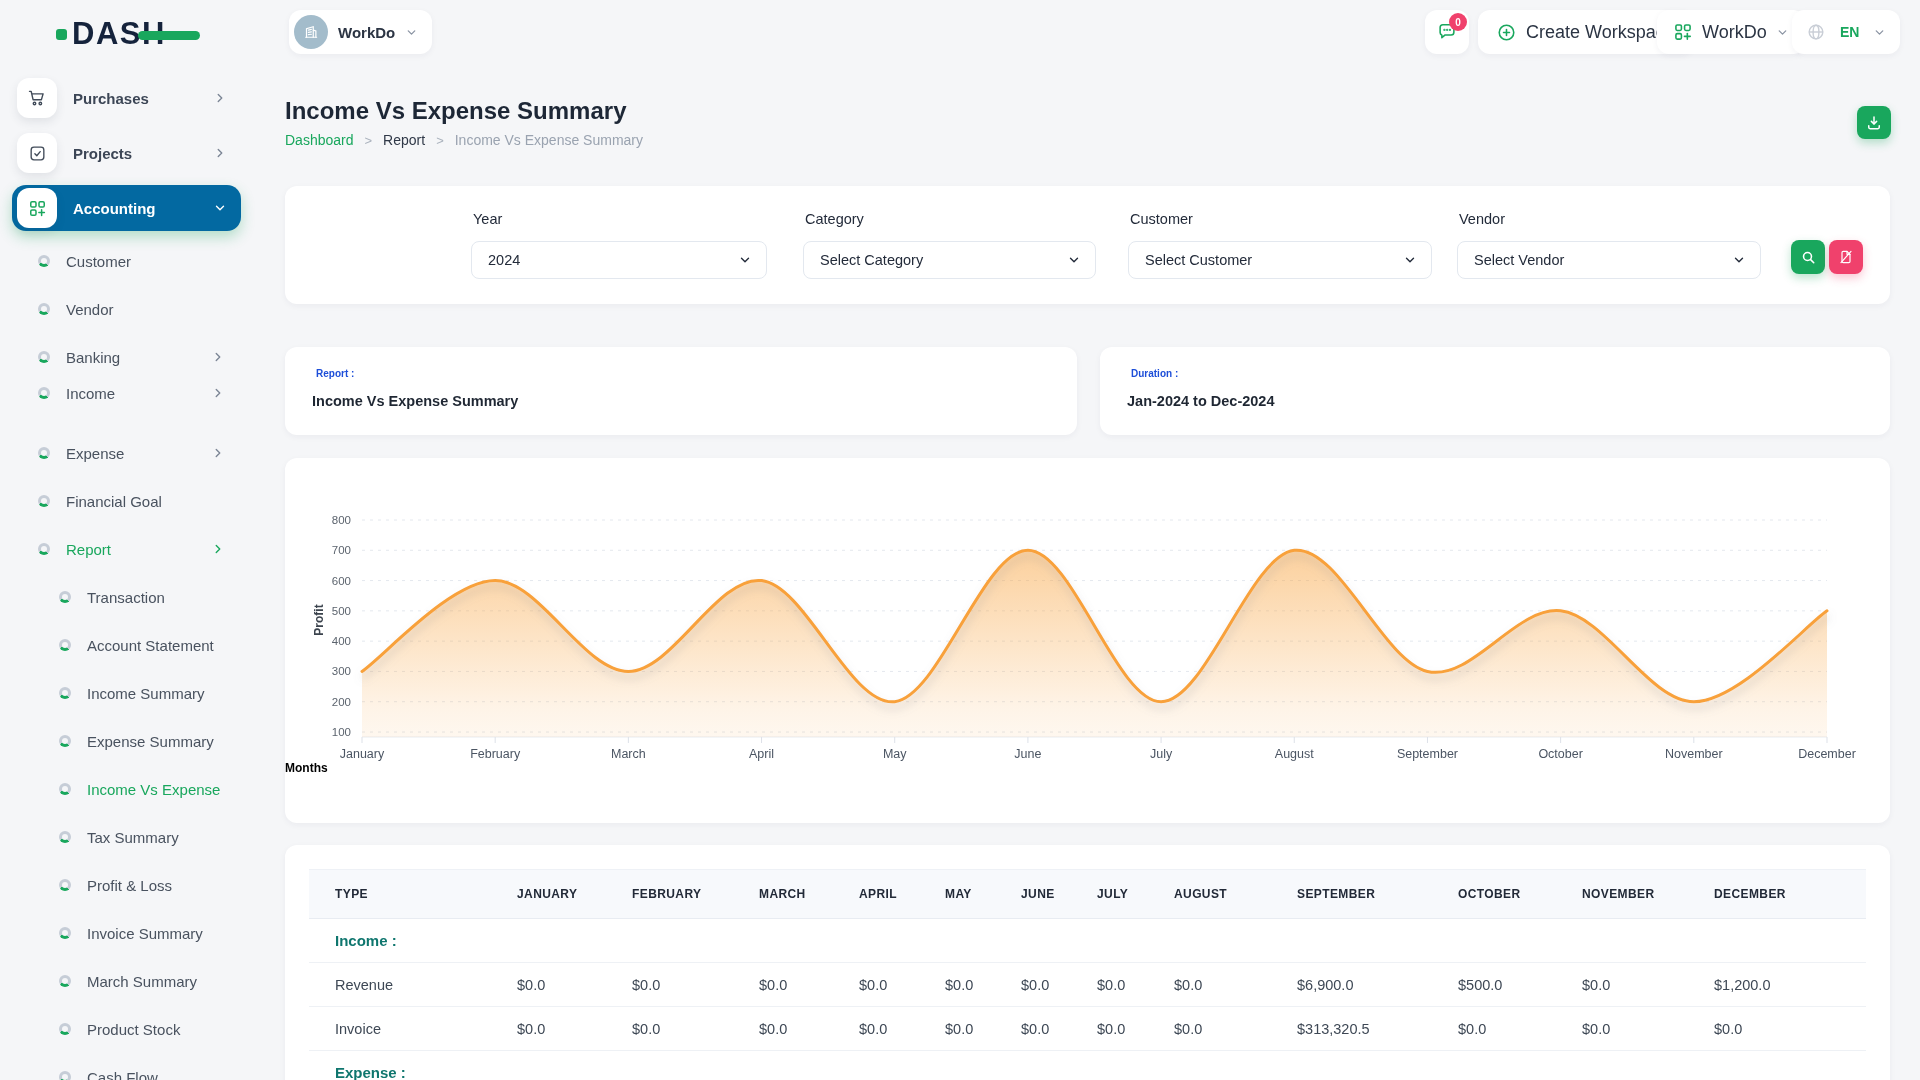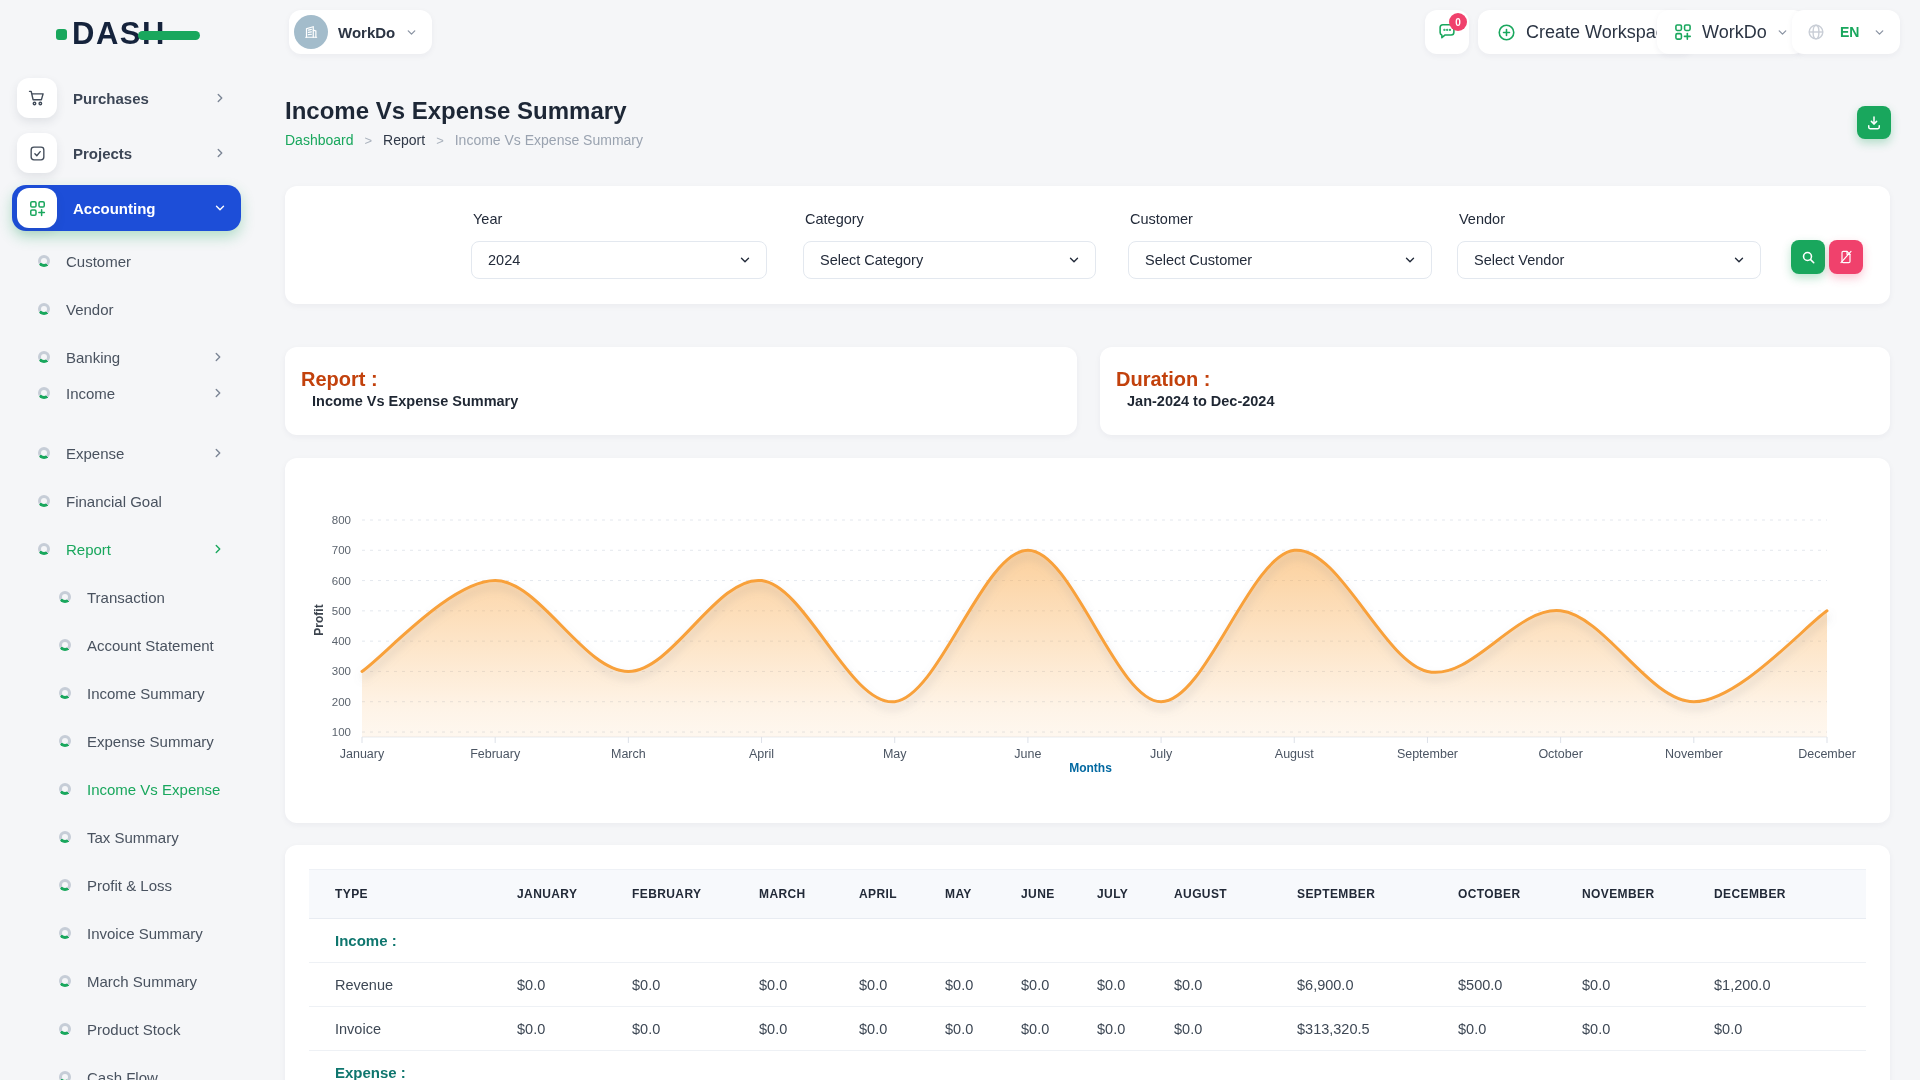--- a/index.html
+++ b/index.html
@@ -14,21 +14,21 @@
   .sidebar { position:absolute; left:0; top:0; width:253px; height:1080px; }
   .logo { position:absolute; left:56px; top:14px; display:flex; align-items:center; cursor:pointer; }
   .logo-dot { width:11px; height:11px; border-radius:3px; background:#19a75d; margin-right:5px; }
   .logo-text { position:relative; font-size:31px; font-weight:bold; color:#15233c; letter-spacing:1.5px; line-height:40px; }
   .logo-bar { position:absolute; right:-34px; top:17px; width:62px; height:9px; border-radius:4.5px; background:#19a75d; }
 
   .m-item { position:absolute; left:12px; width:229px; height:46px; border-radius:14px; display:flex; align-items:center; padding:0 14px 0 5px; cursor:pointer; }
   .m-item .ibox { width:40px; height:40px; border-radius:12px; background:#fff; box-shadow:0 4px 10px rgba(46,56,77,.10); display:flex; align-items:center; justify-content:center; color:#414b59; flex:none; }
   .m-item .mlabel { margin-left:16px; font-size:15px; font-weight:bold; color:#3c4656; flex:1; }
   .m-item .chev { color:#7c8696; }
-  .m-item.active { background:#1d4ed8; box-shadow:0 6px 14px rgba(25,167,93,.30); }
+  .m-item.active { background:#0369a1; box-shadow:0 6px 14px rgba(25,167,93,.30); }
   .m-item.active .mlabel, .m-item.active .chev { color:#fff; }
   .m-item.active .ibox { color:#19a75d; }
 
   .s-item { position:absolute; left:0; width:253px; height:48px; display:flex; align-items:center; cursor:pointer; color:#7c8696; }
   .s-item .bullet { width:12px; height:12px; border-radius:50%; background:conic-gradient(from 140deg,#19a75d 0 95deg,#c6cdd7 95deg 360deg); position:relative; flex:none; margin-left:38px; }
   .s-item .bullet::after { content:""; position:absolute; inset:3px; border-radius:50%; background:#f5f6f8; }
   .s-item .slabel { margin-left:16px; font-size:15px; color:#49525f; }
   .s-item .chev { position:absolute; right:28px; }
   .s-item.lvl2 .bullet { margin-left:59px; }
   .s-item.green .slabel { color:#19a75d; }
@@ -64,28 +64,28 @@
   .filter-card { left:285px; top:186px; width:1605px; height:118px; }
   .fgroup { position:absolute; top:0; }
   .flabel { position:absolute; top:25px; left:2px; font-size:14.5px; color:#232b3a;text-align:center; }
   .sel { position:absolute; top:55px; left:0; height:38px; border:1px solid #e3e8ef; border-radius:8px; background:#fff; display:flex; align-items:center; justify-content:space-between; padding:0 14px 0 16px; font-size:14.5px; color:#232b3a; cursor:pointer; }
   .sel svg { color:#232b3a; }
   .sq-btn { position:absolute; top:54px; width:34px; height:34px; border-radius:8px; border:none; display:flex; align-items:center; justify-content:center; cursor:pointer; }
   .search-btn { left:1506px; background:#19a75d; box-shadow:0 4px 10px rgba(25,167,93,.30); }
   .reset-btn { left:1544px; background:#f0416c; box-shadow:0 4px 10px rgba(240,65,108,.30); }
 
   
-  .sum-label { position:absolute; left:16px; top:21px; font-size:20px; font-weight:bold; color:#c2410c; }
+  .sum-label { position:absolute; left:31px; top:21px; font-size:10px; font-weight:bold; color:#1d4ed8; }
   .sum-value { position:absolute; left:19px; top:46px; font-size:14.5px; font-weight:bold; color:#1f2733; padding-left:8px; }
 
   
   .chart-card { left:285px; top:458px; width:1605px; height:365px; }
   #chart-svg { position:absolute; left:16px; top:47px; }
   .y-title { position:absolute; left:-6px; top:155px; width:80px; text-align:center; font-size:12px; font-weight:bold; color:#3b434d; transform:rotate(-90deg); }
-  .x-title { position:absolute; left:0; top:303px; width:100%; text-align:center; font-size:12px; font-weight:bold; color:#0369a1;padding-left:6px; }
+  .x-title { position:absolute; left:0; top:303px; width:100%; text-align:left; font-size:12px; font-weight:bold; color:#000000; }
 
   
   .table-card { left:285px; top:845px; width:1605px; height:420px; overflow:hidden; }
   table.tbl { margin:24px; border-collapse:collapse; table-layout:fixed; width:1557px; }
   .tbl thead th { background:#f7f9fc; font-size:12px; font-weight:bold; color:#222a38; text-align:left; height:49px; padding:0 8px; letter-spacing:.4px; border-top:1px solid #eef1f6; border-bottom:1px solid #e8ecf2; }
   .tbl th:first-child { padding-left:26px; }
   .tbl td { height:44px; font-size:14.5px; color:#3e4855; padding:0 8px; border-bottom:1px solid #eef1f5; }
   .tbl td.section { font-size:15px; font-weight:bold; color:#0f766e; }
   .tbl td:first-child { padding-left:26px; }
 </style>

